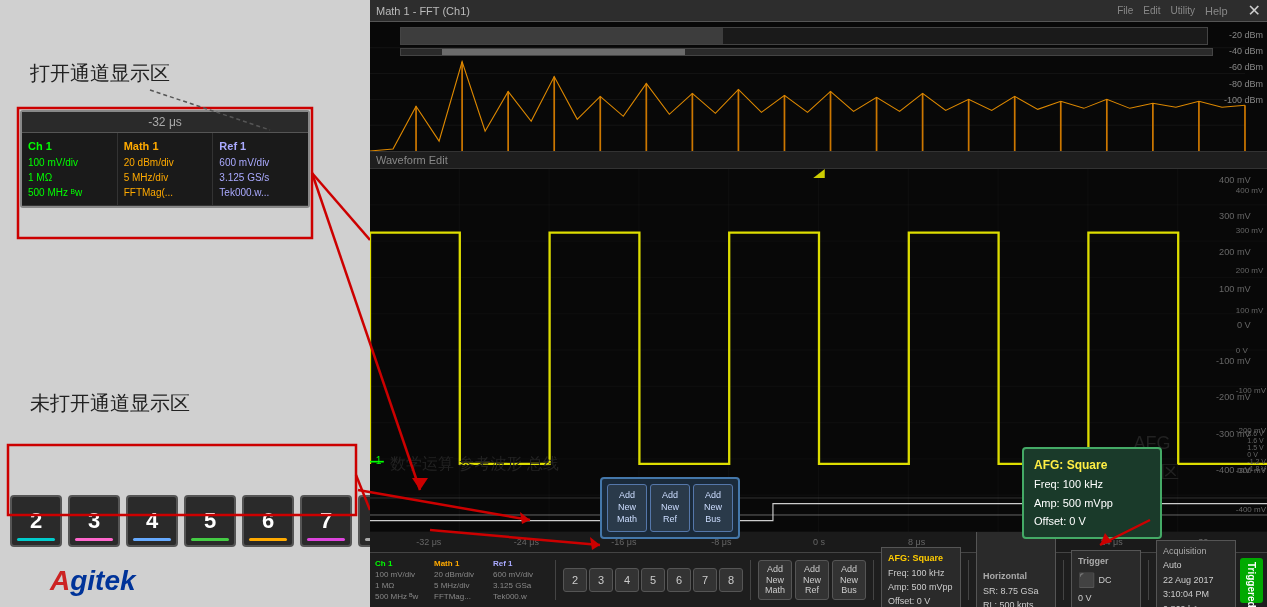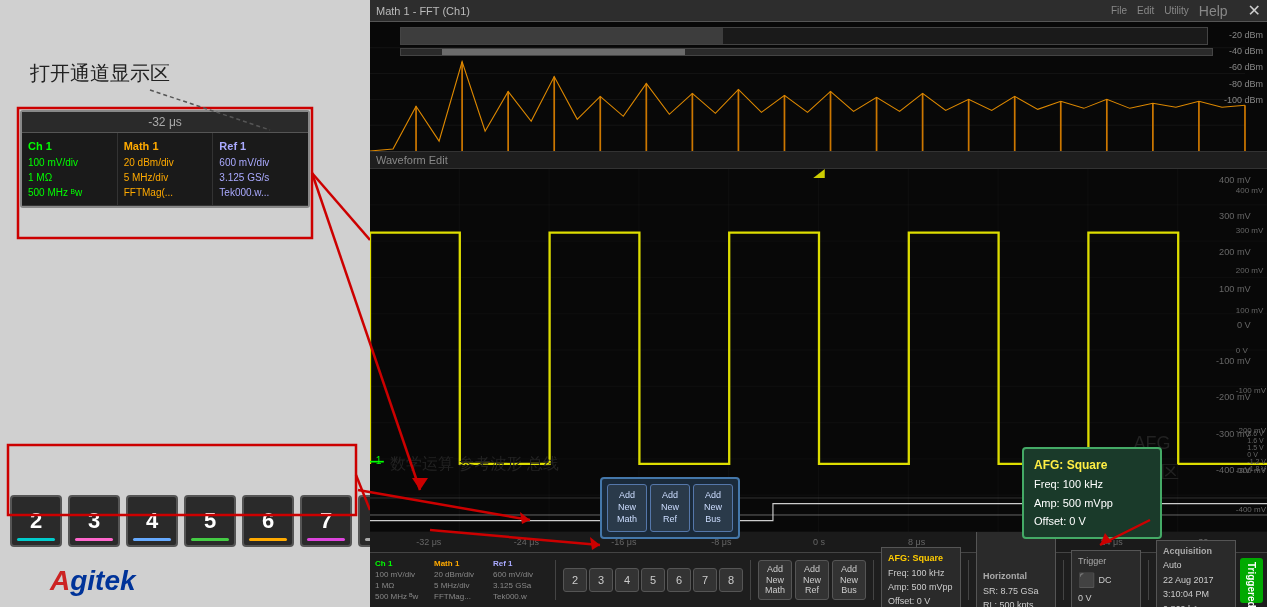--- a/index.html
+++ b/index.html
@@ -419,20 +419,21 @@
       </div>
       <div class="channel-cell">
         <div class="ref1-label">Ref 1</div>
         <div class="ref1-data">600 mV/div</div>
         <div class="ref1-data">3.125 GS/s</div>
         <div class="ref1-data">Tek000.w...</div>
       </div>
     </div>
   </div>
 
+  <div class="annotation-bottom">未打开通道显示区</div>
 
   <div class="channel-buttons">
     <div class="ch-btn ch-btn-2">
         <span>2</span>
       </div>
     <div class="ch-btn ch-btn-3">
         <span>3</span>
       </div>
     <div class="ch-btn ch-btn-4">
         <span>4</span>
@@ -482,21 +483,21 @@
   <div>AFG<br>控制区</div>
 </div>
 
 <div class="scope-main">
 
   <div class="scope-title-bar">
     <span class="scope-title-text">Math 1 - FFT (Ch1)</span>
     <span style="color:#888;font-size:10px;margin-left:auto;">File</span>
     <span style="color:#888;font-size:10px;margin-left:10px;">Edit</span>
     <span style="color:#888;font-size:10px;margin-left:10px;">Utility</span>
-    <span style="color:#888;font-size:14px;margin-left:10px;">Help</span>
+    <span style="color:#888;font-size:11px;margin-left:10px;">Help</span>
     <span style="color:#ccc;margin-left:20px;cursor:pointer;">✕</span>
   </div>
 
   <div class="scope-body">
 
     <div class="scope-display">
 
       <div class="fft-panel">
         
         <div class="fft-nav">
@@ -696,32 +697,32 @@
         <div class="horiz-info">
           <div style="color:#aaa;font-size:9px;font-weight:bold;margin-top:36px;">Horizontal</div>
           <div>SR: <span>8.75 GSa</span></div>
           <div>RL: <span>500 kpts</span></div>
           <div>⊕ <span>50%</span></div>
         </div>
 
         <div style="width:1px;height:40px;background:#444;margin:0 3px;"></div>
 
         <div class="trigger-info">
-          <div style="color:#aaa;font-size:9px;font-weight:normal;">Trigger</div>
+          <div style="color:#aaa;font-size:9px;font-weight:bold;">Trigger</div>
           <div style="display:flex;align-items:center;gap:3px;">
             <span style="color:#4444ff;font-size:14px;">⬛</span>
             <span>DC</span>
           </div>
           <div>0 V</div>
         </div>
 
         <div style="width:1px;height:40px;background:#444;margin:0 3px;"></div>
 
         <div class="acq-info">
-          <div style="color:#aaa;font-size:9px;font-weight:bold;">Acquisition</div>
+          <div style="color:#aaa;font-size:9px;font-weight:normal;">Acquisition</div>
           <div style="display:flex;gap:3px;">
             <span>Auto</span>
             <span></span>
           </div>
           <div>22 Aug 2017</div>
           <div>3:10:04 PM</div>
           <div>0.869 kAcqs</div>
         </div>
 
         <button class="triggered-btn">Triggered</button>

